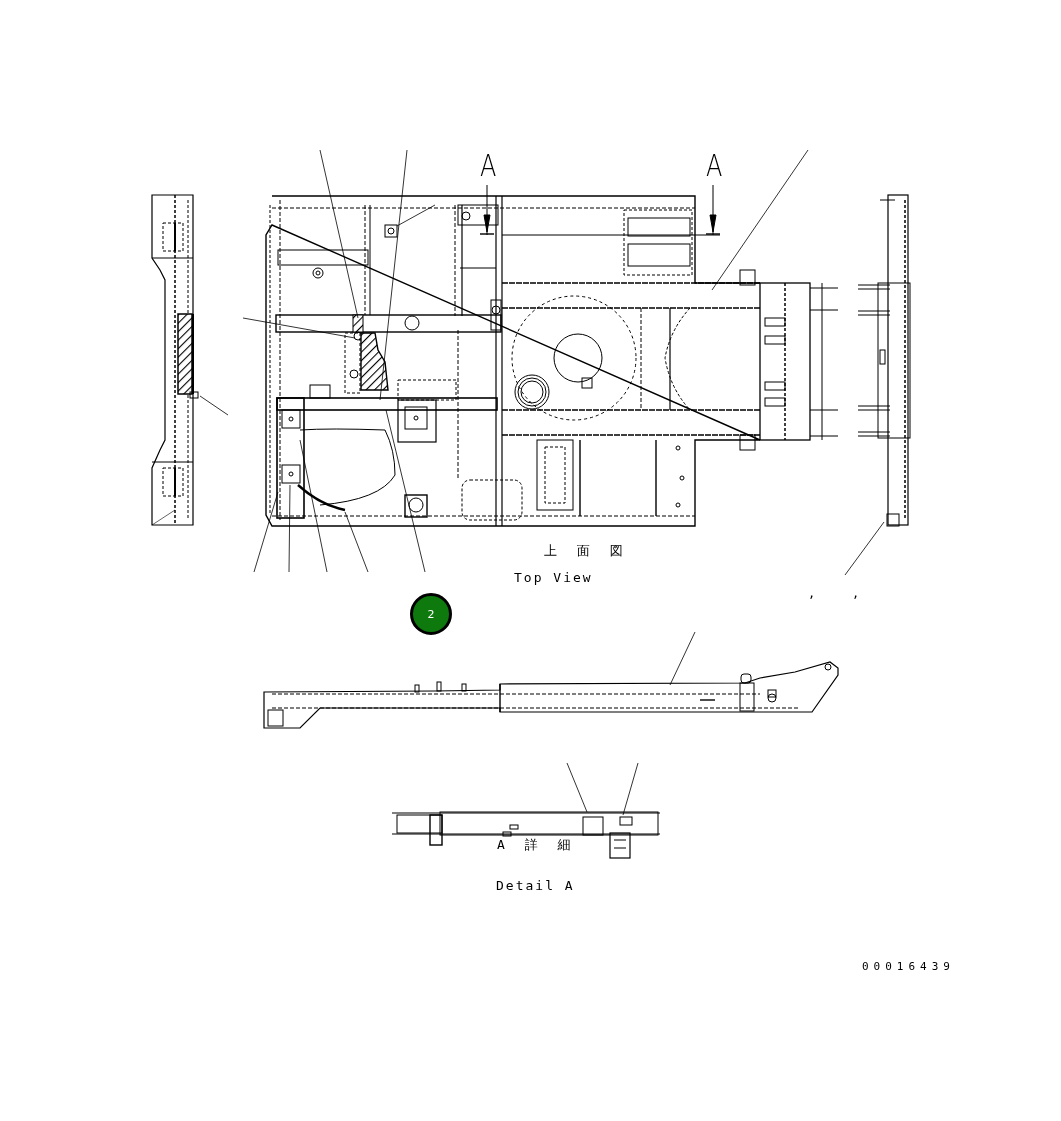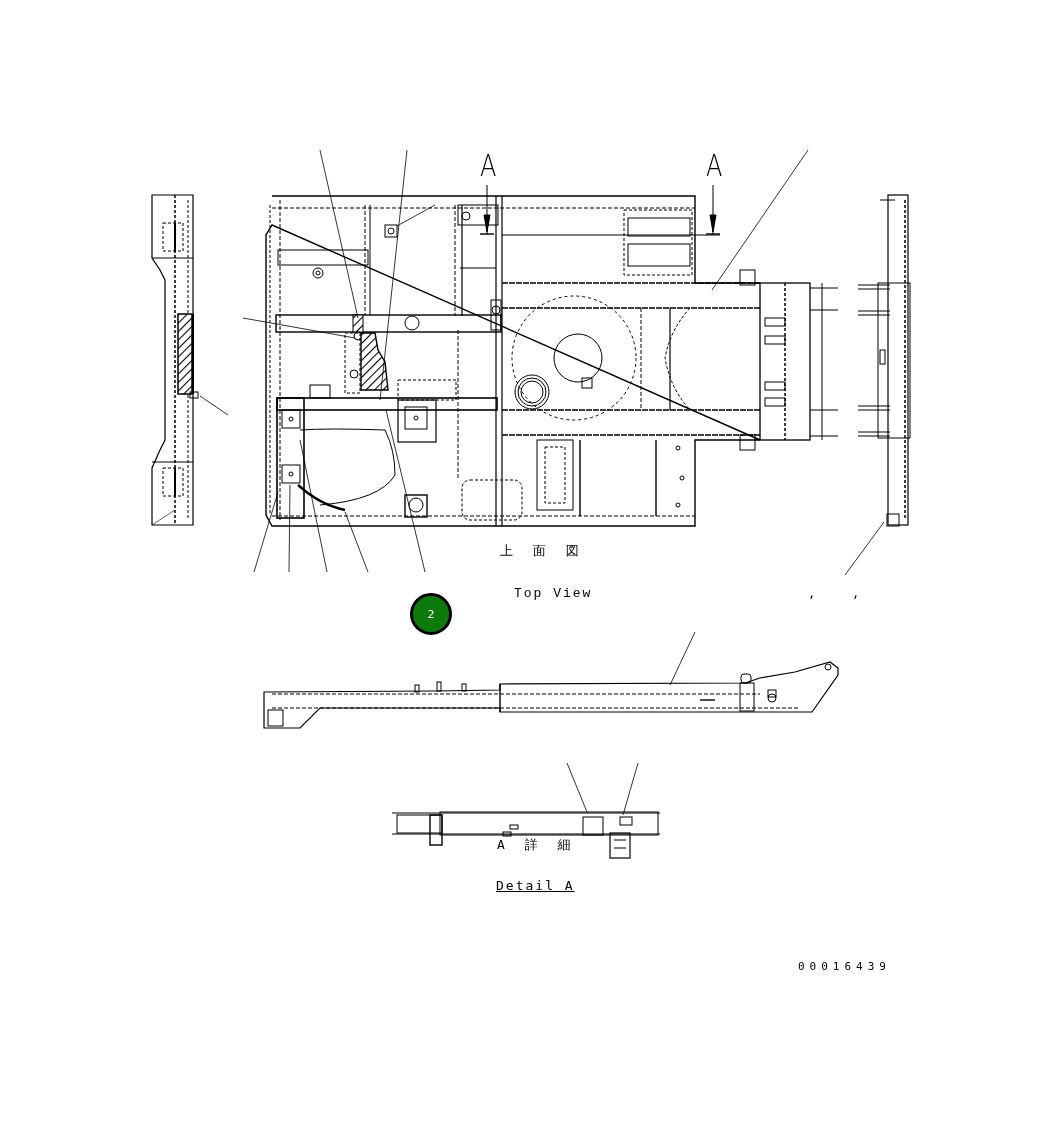--- a/index.html
+++ b/index.html
@@ -213,26 +213,26 @@
     <rect x="583" y="817" width="20" height="18"></rect>
     <rect x="620" y="817" width="12" height="8"></rect>
     <rect x="510" y="825" width="8" height="4"></rect>
     <rect x="503" y="832" width="8" height="4"></rect>
   </g>
 </svg>
 
 <div class="lbl section-letter" style="left:478px; top:148px;">A</div>
 <div class="lbl section-letter" style="left:704px; top:148px;">A</div>
 
-<div class="lbl cap-jp" style="left:500px; top:542px;">上 面 図</div>
-<div class="lbl cap-en" style="left:514px; top:586px;font-family:Liberation Mono, monospace;">Top View</div>
+<div class="lbl cap-jp" style="left:544px; top:542px;">上 面 図</div>
+<div class="lbl cap-en" style="left:514px; top:570px;">Top View</div>
 
 <div class="lbl comma" style="left:808px; top:586px;">,</div>
 <div class="lbl comma" style="left:852px; top:586px;">,</div>
 
 <div class="callout" style="left:410px; top:593px;">
   <span>2</span>
 </div>
 
 <div class="lbl cap-jp" style="left:497px; top:836px;">A 詳 細</div>
-<div class="lbl cap-en" style="left:496px; top:878px;text-decoration:underline;">Detail A</div>
-
-<div class="lbl drawing-no" style="left:798px; top:960px;">00016439</div>
+<div class="lbl cap-en" style="left:496px; top:878px;">Detail A</div>
+
+<div class="lbl drawing-no" style="left:862px; top:960px;">00016439</div>
 
 </body></html>

